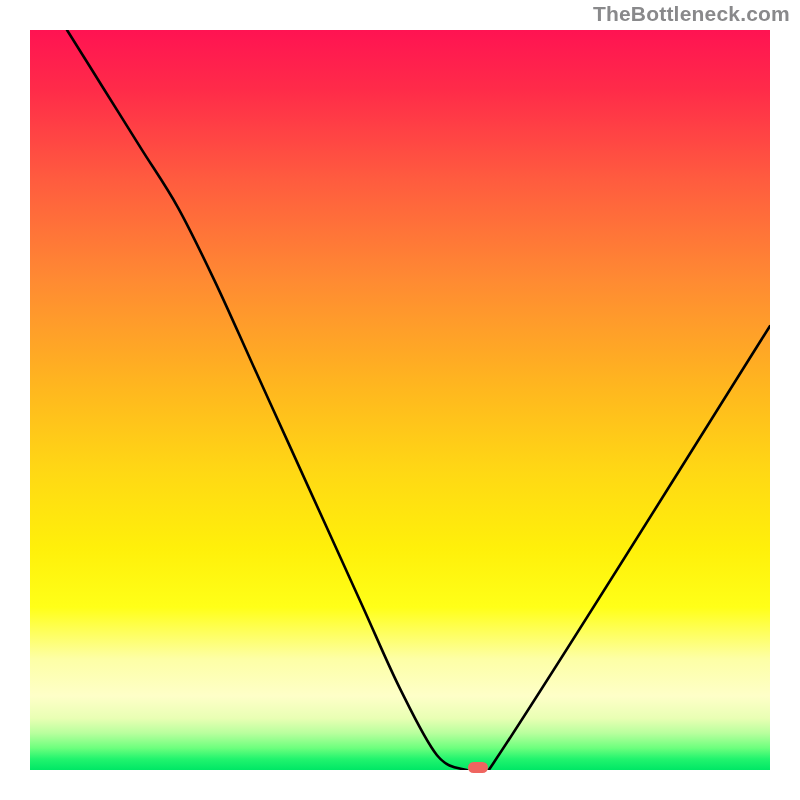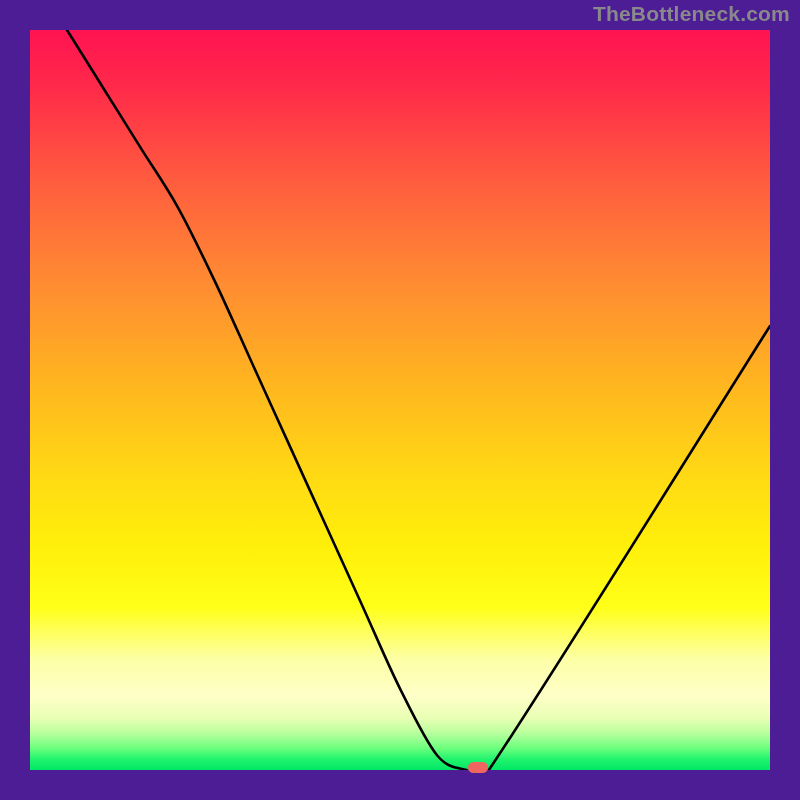--- a/index.html
+++ b/index.html
@@ -7,21 +7,21 @@
     padding: 0;
     width: 800px;
     height: 800px;
     background: #000;
     overflow: hidden;
   }
   .container {
     position: relative;
     width: 800px;
     height: 800px;
-    background: #4c1d95;
+    background: #ffffff;
   }
   .watermark {
     position: absolute;
     top: 2px;
     right: 10px;
     font-family: Arial, Helvetica, sans-serif;
     font-size: 21px;
     font-weight: 600;
     color: #89898b;
     letter-spacing: 0.2px;

